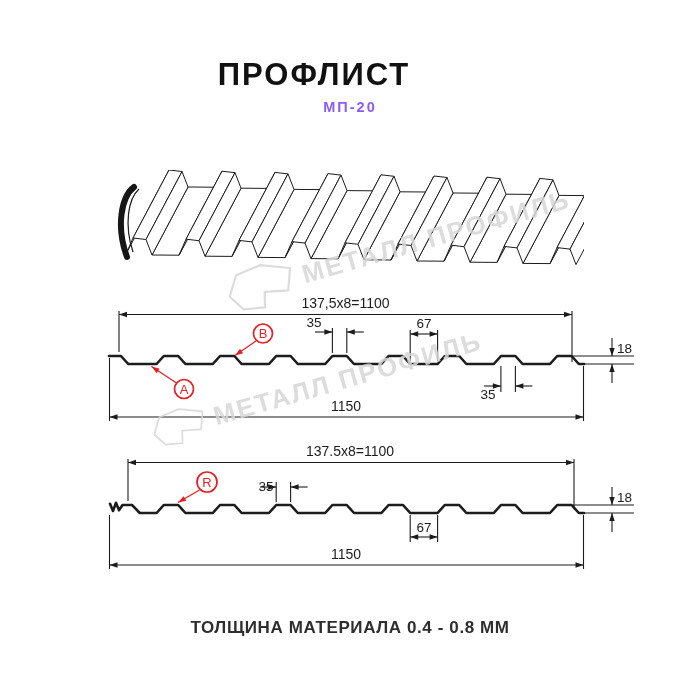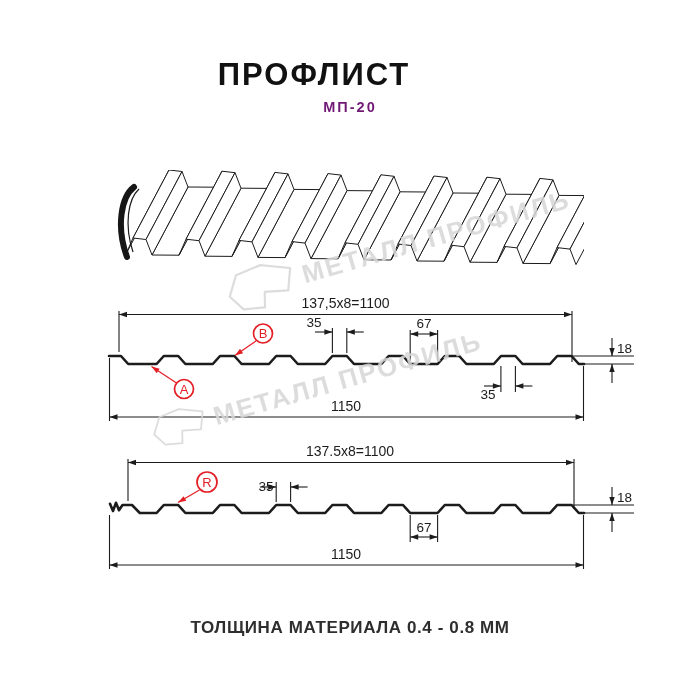--- a/index.html
+++ b/index.html
@@ -1,21 +1,21 @@
 <!DOCTYPE html>
 <html style="--red: #e31e24; --wm: #d7d7d7;"><head>
 <meta charset="utf-8">
 <style>
   html,body{margin:0;padding:0;background:#fff;}
   body{width:700px;height:700px;position:relative;overflow:hidden;
        font-family:"Liberation Sans",sans-serif;color:#1c1c1c;}
   .page-title{position:absolute;left:0;top:57px;width:628px;text-align:center;
        font-size:31px;font-weight:800;letter-spacing:2px;color:#111;}
   .page-subtitle{position:absolute;left:0;top:99px;width:700px;text-align:center;
-       font-size:14.5px;font-weight:700;letter-spacing:2px;color:#701a75;}
+       font-size:14.5px;font-weight:700;letter-spacing:2px;color:#8b5cf6;}
   .page-footer{position:absolute;left:0;top:618px;width:700px;text-align:center;
        font-size:17px;font-weight:600;letter-spacing:0.6px;color:#2e2e2e;}
   svg{position:absolute;left:0;top:0;}
   svg text{font-family:"Liberation Sans",sans-serif;fill:#1c1c1c;}
   .dim{font-size:13.5px;}
   .dimBig{font-size:14px;}
   .redLbl{font-size:13px;fill:var(--red,#e31e24);}
   .redCircle{fill:none;stroke:var(--red,#e31e24);stroke-width:1.7;}
   .wmText{font-size:26px;font-weight:700;letter-spacing:2px;fill:var(--wm,#d7d7d7);}
   .wmLogo{fill:none;stroke:var(--wm,#d7d7d7);stroke-width:2.2;stroke-linejoin:round;}

